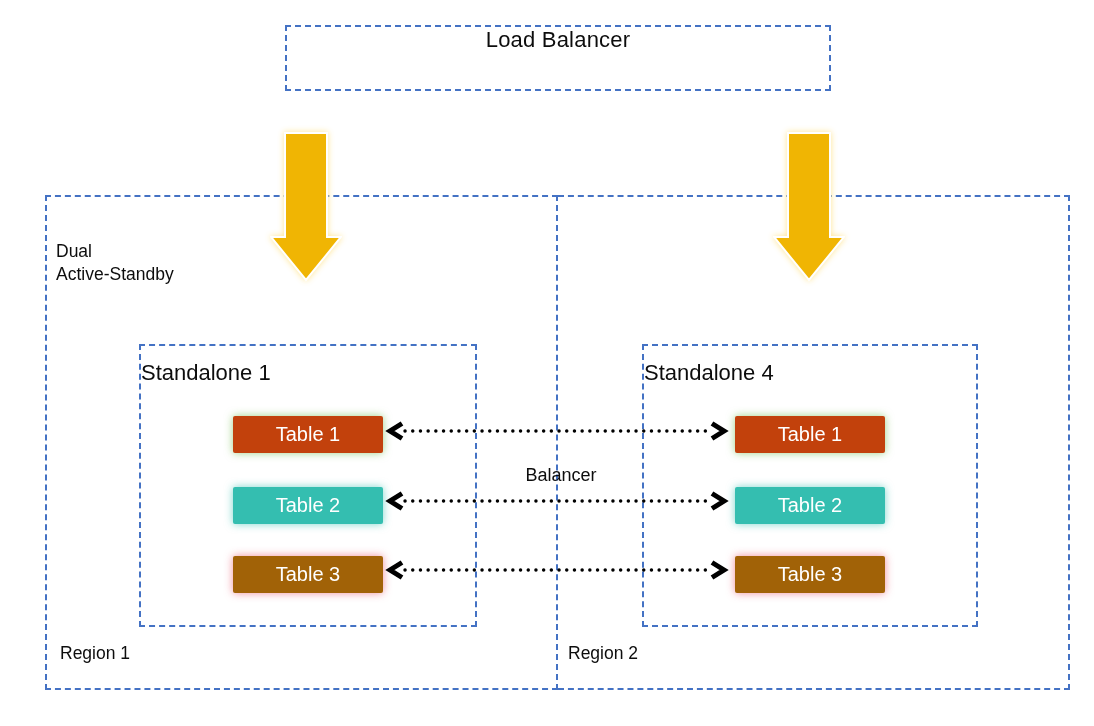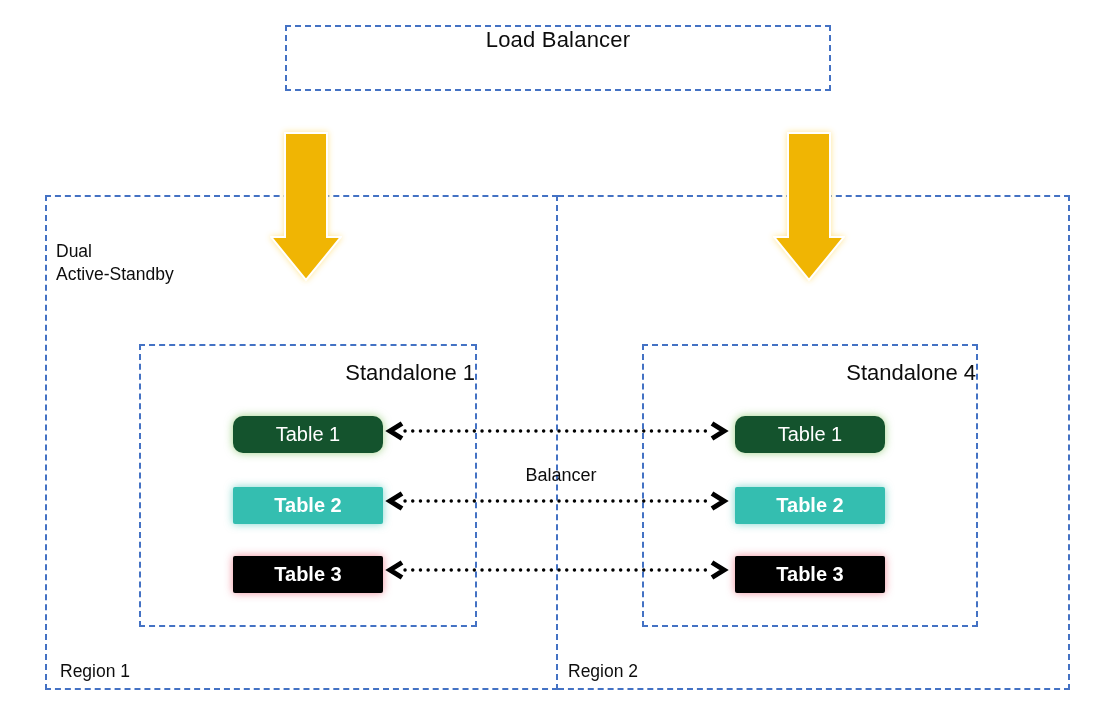--- a/index.html
+++ b/index.html
@@ -26,47 +26,47 @@
   .lb-label { font-size: 22px; color: #0d0d0d; letter-spacing: 0.2px; }
 
   
   .region1 { left: 45px; top: 195px; width: 513px; height: 495px; }
   .region2 { left: 558px; top: 195px; width: 512px; height: 495px; border-left: none; }
   .deploy-label {
     position: absolute; left: 9px; top: 3px;
     font-size: 17.5px; line-height: 1.32; color: #0d0d0d; margin-top: 40px;
   }
   .region-name {
-    position: absolute; left: 13px; bottom: 6px;
+    position: absolute; left: 13px; bottom: 24px;
     font-size: 17.5px; color: #0d0d0d; text-align: right;
   }
   .region2 .region-name { left: 10px; margin-top: 19px; }
 
   
   .standalone { position: absolute; }
   .standalone1 { left: 92px; top: 147px; width: 338px; height: 283px; }
   .standalone2 { left: 84px; top: 147px; width: 336px; height: 283px; }
   .standalone-title {
     position: absolute; top: 14px; left: 0; width: 100%;
-    text-align: right; font-size: 22px; color: #0d0d0d;
+    text-align: left; font-size: 22px; color: #0d0d0d;
   }
 
   
   .table-chip {
     position: absolute; left: 50%; transform: translateX(-50%);
     width: 150px; height: 37px; border-radius: 2px;
     display: flex; align-items: center; justify-content: center;
     color: #ffffff; font-size: 20px;
   }
   .t1 { top: 70px; }
-  .t2 { top: 141px; font-weight: bold; }
+  .t2 { top: 141px; }
   .t3 { top: 210px; }
-  .green { background: #14532d; box-shadow: 0 0 8px rgba(108,184,67,0.65); border-radius: 10px; }
+  .green { background: #c2410c; box-shadow: 0 0 8px rgba(108,184,67,0.65); }
   .teal  { background: #34BEB0; box-shadow: 0 0 8px rgba(52,190,176,0.65); }
-  .red   { background: #000000; box-shadow: 0 0 8px rgba(232,79,98,0.65); font-weight: bold; }
+  .red   { background: #a16207; box-shadow: 0 0 8px rgba(232,79,98,0.65); }
 
   
   .flow-arrow {
     position: absolute; top: 131px; width: 72px; height: 152px;
     filter: drop-shadow(0 0 3px rgba(255,228,140,0.95));
   }
   .flow-arrow-left  { left: 270px; }
   .flow-arrow-right { left: 773px; }
 
   

